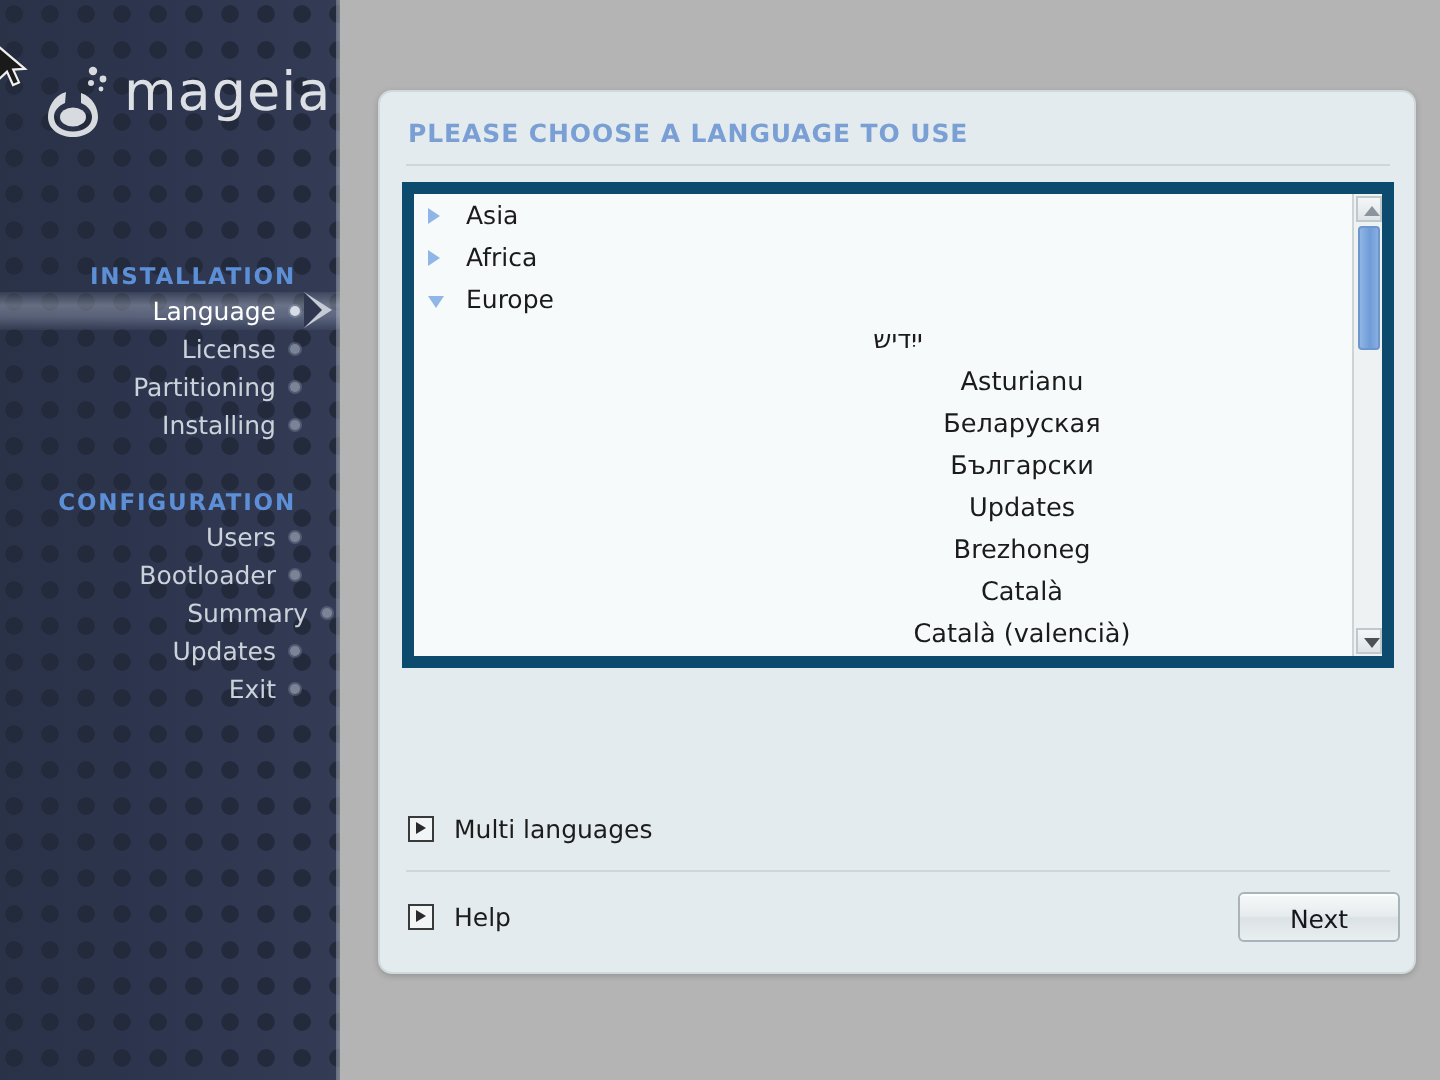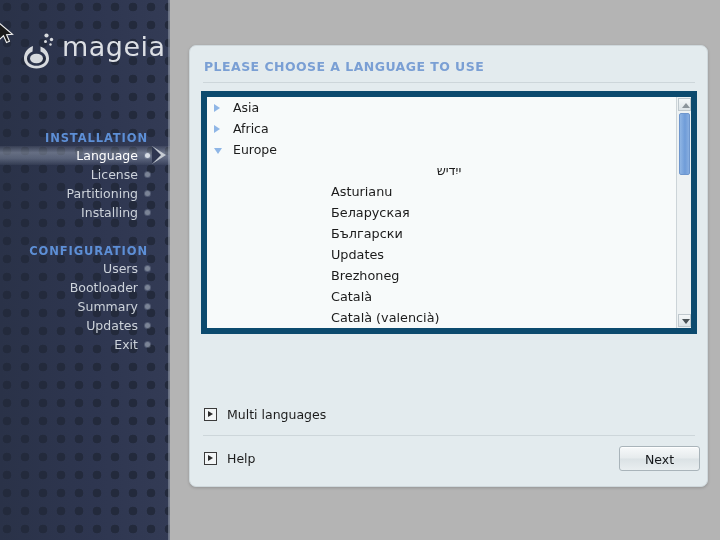--- a/index.html
+++ b/index.html
@@ -187,20 +187,21 @@
     border-top: 6px solid #8fb6e6;
   }
   .lang-row {
     position: relative;
     height: 21px;
     line-height: 21px;
     font-size: 12.8px;
     color: #1b1b1b;
     padding-left: 124px;
     white-space: nowrap;
+    text-align: center;
   }
   .lang-row.selected {
     background: #7aa9e0;
     color: #111;
   }
   .lang-row.rtl {
     padding-left: 0;
     text-align: center;
     direction: rtl;
     font-size: 12.8px;
@@ -350,21 +351,21 @@
     <div class="nav-section" style="top:244px;">CONFIGURATION</div>
 
     <div class="nav-item" style="top:259px;">
       <span>Users</span>
       <span class="dot"></span>
     </div>
     <div class="nav-item" style="top:278px;">
       <span>Bootloader</span>
       <span class="dot"></span>
     </div>
-    <div class="nav-item" style="top:297px;">
+    <div class="nav-item" style="top:297px;margin-left:16px;">
       <span>Summary</span>
       <span class="dot"></span>
     </div>
     <div class="nav-item" style="top:316px;">
       <span>Updates</span>
       <span class="dot"></span>
     </div>
     <div class="nav-item" style="top:335px;">
       <span>Exit</span>
       <span class="dot"></span>

